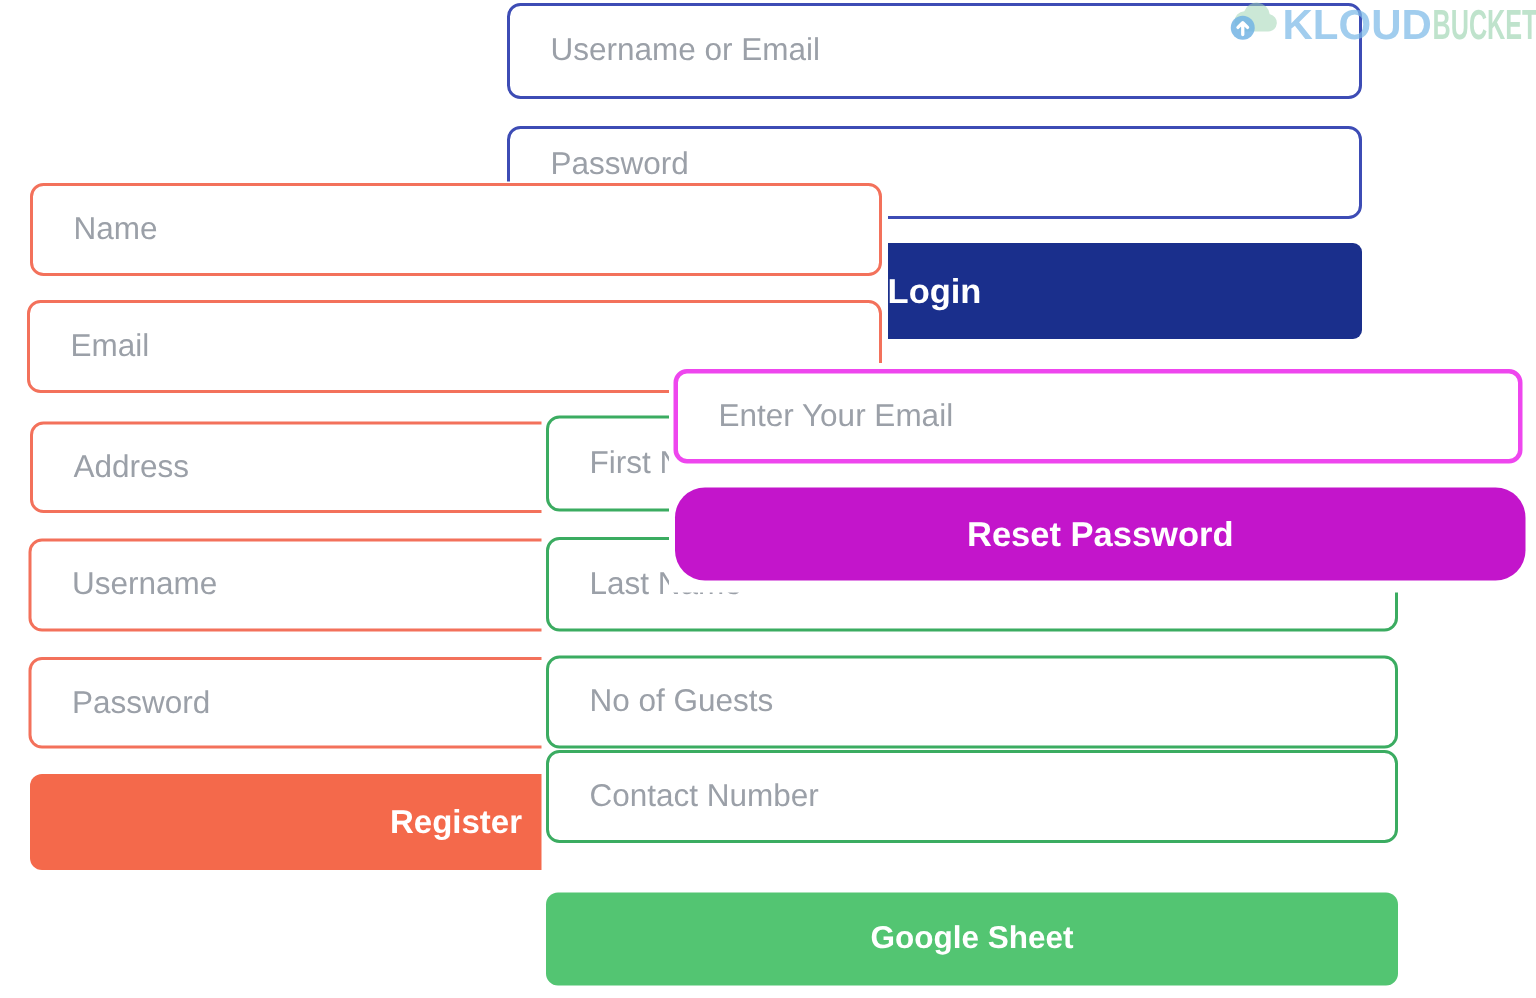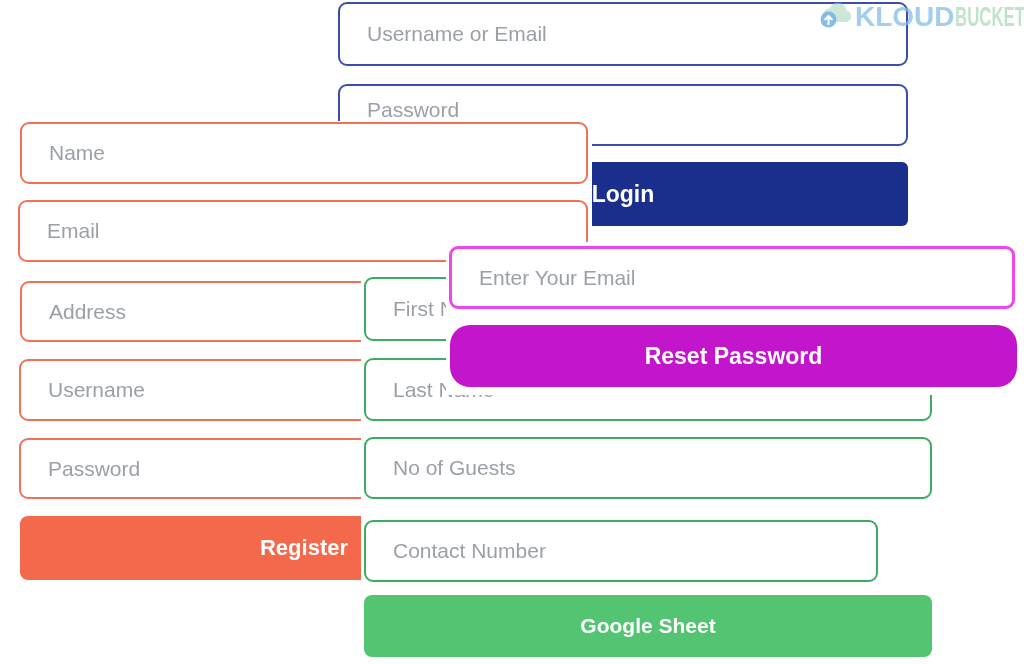--- a/index.html
+++ b/index.html
@@ -38,21 +38,21 @@
   #input-address {left:3px;top:160px; width:567px;height:61px;}
   #input-username{left:2px;top:238px; width:568px;height:62px;}
   #input-password{left:2px;top:317px; width:568px;height:61px;}
   #btn-register  {left:3px;top:395px; width:568px;height:64px;background:var(--orange-button);font-size:22px;}
 
   
   .green-field{border:2px solid var(--green-border);}
   #input-first  {left:3px;top:5px;   width:568px;height:64px;}
   #input-last   {left:3px;top:86px;  width:568px;height:63px;}
   #input-guests {left:3px;top:165px; width:568px;height:62px;}
-  #input-contact{left:3px;top:248px; width:514px;height:62px;}
+  #input-contact{left:3px;top:228px; width:568px;height:62px;}
   #btn-sheet    {left:3px;top:323px; width:568px;height:62px;background:var(--green-button);font-size:21px;}
 
   
   .magenta-field{border:3px solid var(--magenta-border);}
   #input-reset-email{left:3px;top:4px; width:566px;height:63px;}
   #btn-reset        {left:4px;top:83px;width:567px;height:62px;background:var(--magenta-button);font-size:23px;border-radius:20px;}
 
   
   #logo{
     position:absolute;left:819px;top:3px;z-index:10;display:flex;

